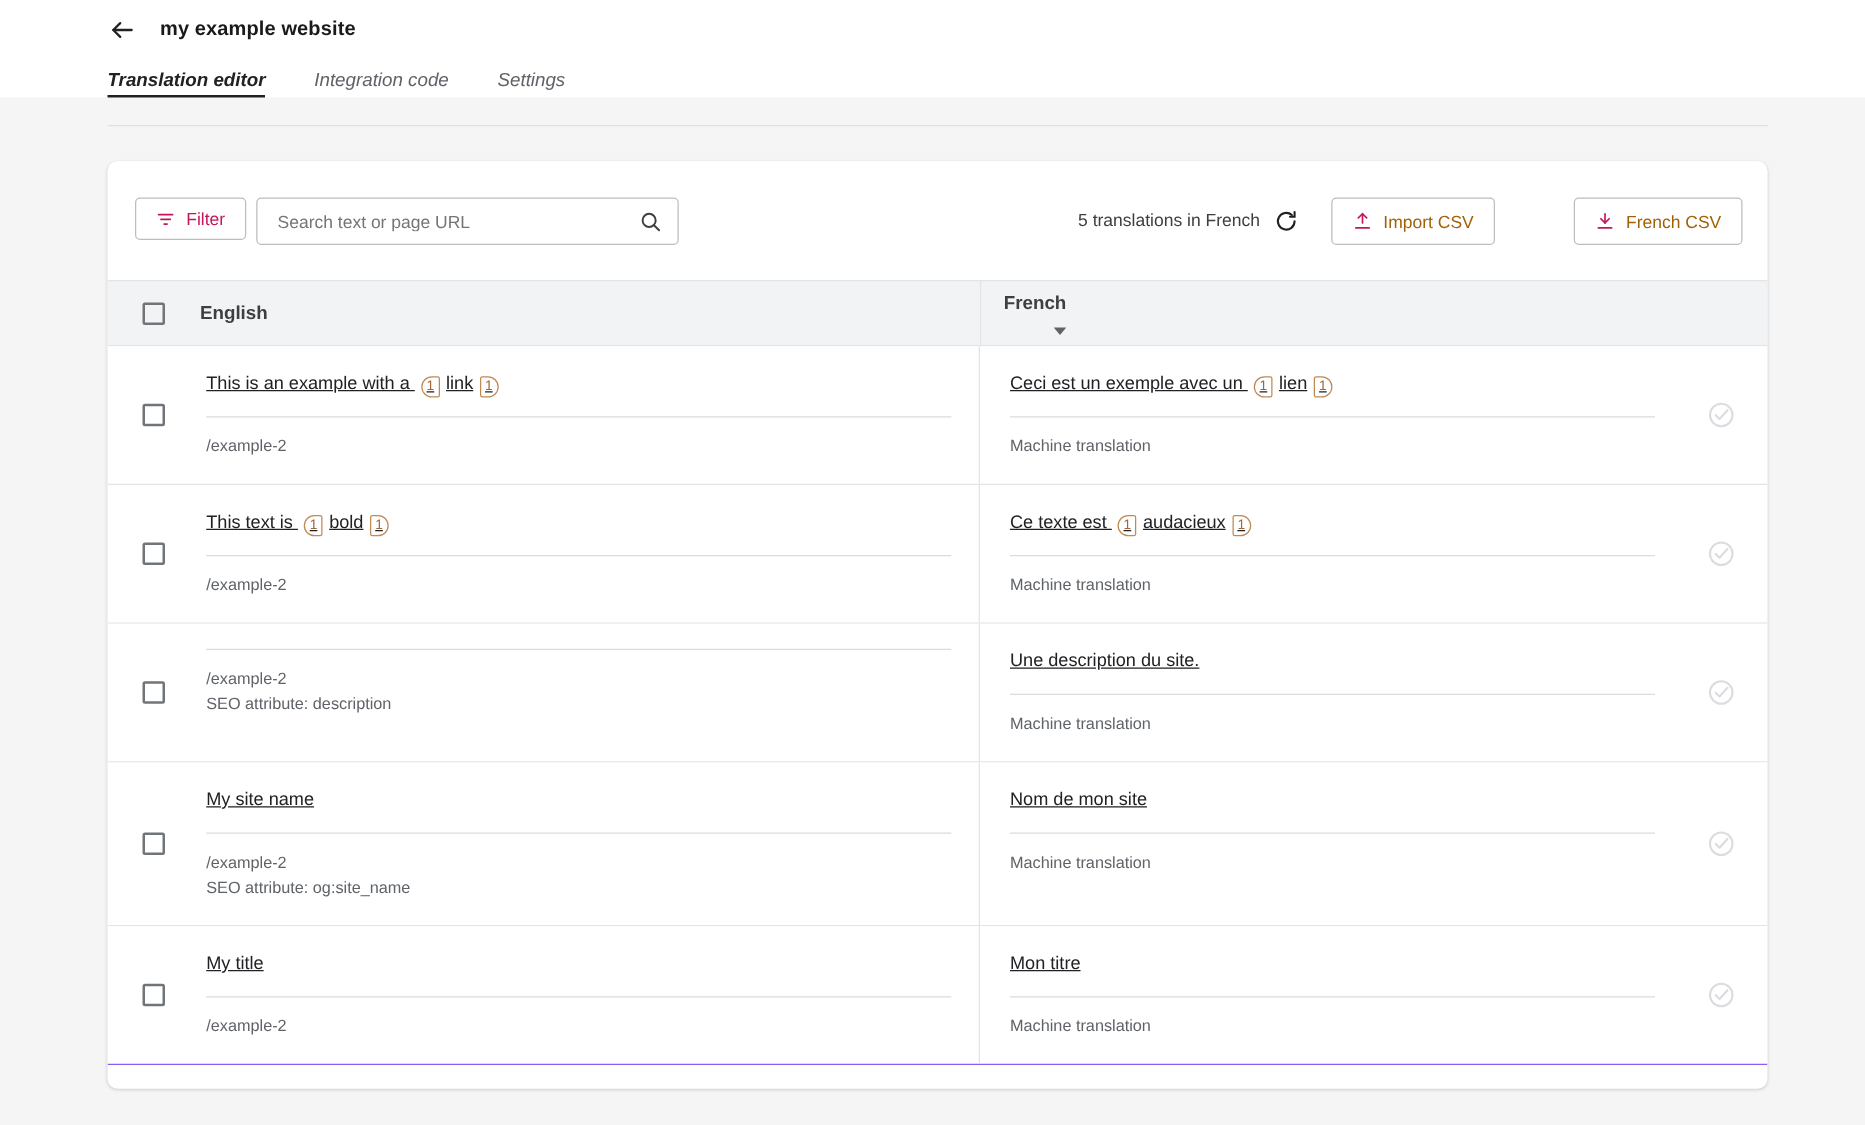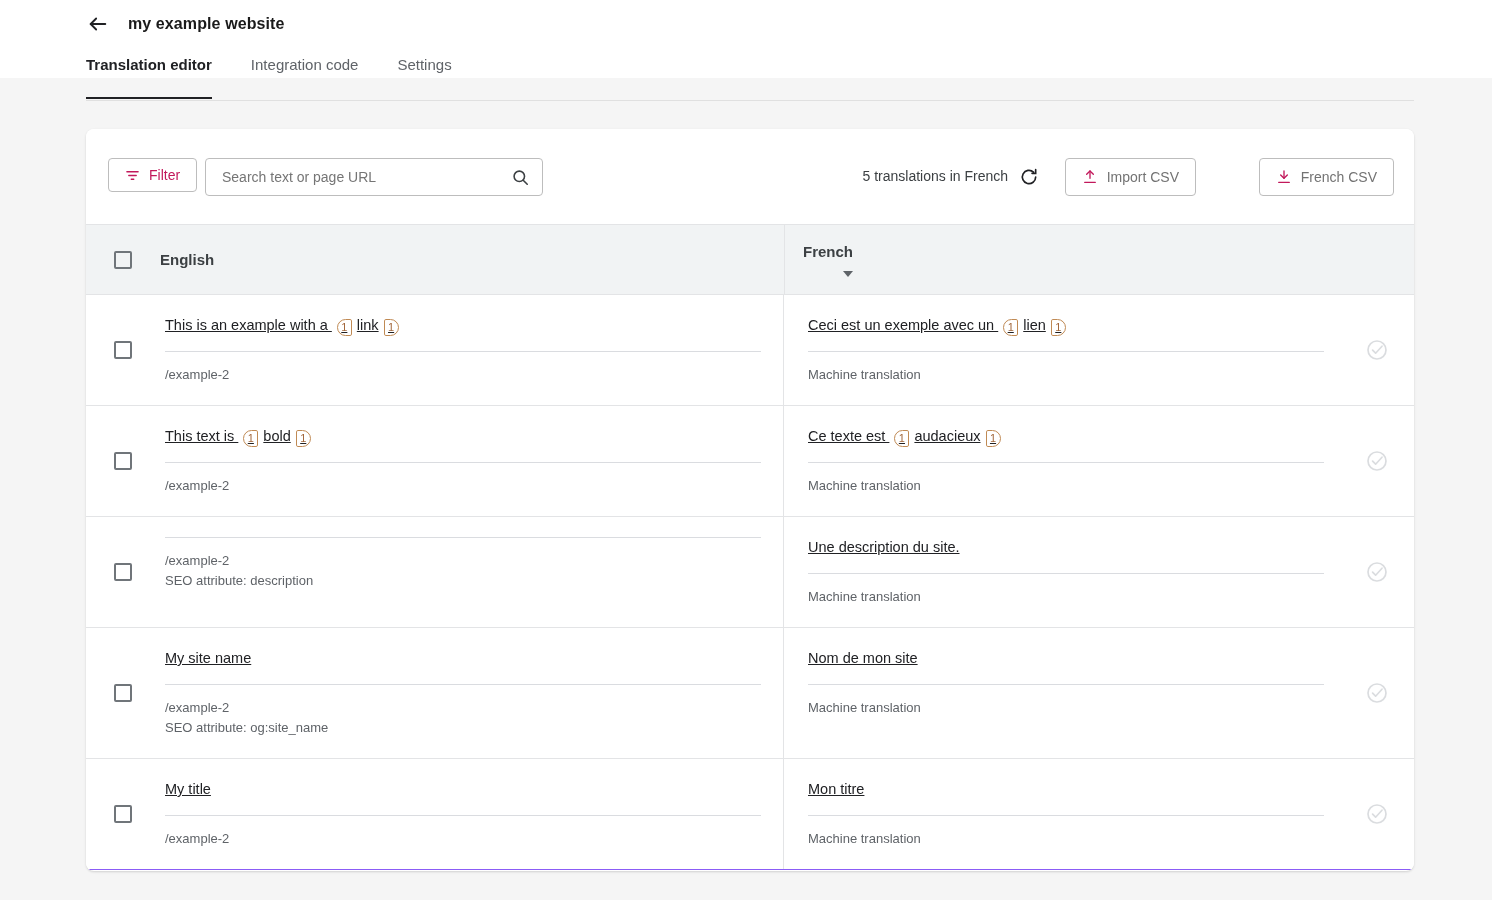--- a/index.html
+++ b/index.html
@@ -39,27 +39,28 @@
     font-weight: bold;
     color: #1a1a1a;
     letter-spacing: .1px;
   }
   .tabs {
     position: absolute;
     left: 86px; top: 52px;
     display: flex; align-items: flex-end; gap: 0;
   }
   .tab {
-    padding: 4px 0 26px 0;
+    padding: 4px 0 5px 0;
     margin-right: 39px;
     font-size: 15px;
     color: #5f6368;
     cursor: pointer;
     position: relative;
     white-space: nowrap;
+    font-style: italic;
   }
   .tab.active {
     color: #202124;
     font-weight: bold;
   }
   .tab.active::after {
     content: "";
     position: absolute;
     left: 0; right: 0; bottom: 0;
     height: 2px;
@@ -139,31 +140,31 @@
   .btn-csv {
     position: absolute;
     top: 29px;
     height: 38px;
     padding: 0 16px;
     display: flex; align-items: center; gap: 9px;
     border: 1px solid #bdbdbd;
     border-radius: 4px;
     background: #fff;
     cursor: pointer;
-    color: #737373;
+    color: #a16207;
     font-size: 14px;
     white-space: nowrap;
   }
   .btn-import { right: 218px; }
   .btn-export { right: 20px; }
 
   
   .thead {
     position: relative;
-    height: 71px;
+    height: 53px;
     background: #f1f3f4;
     border-top: 1px solid #e3e4e6;
     border-bottom: 1px solid #e3e4e6;
     display: flex;
     align-items: center;
   }
   .col-en { width: 698px; position: relative; height: 100%; display:flex; align-items:center;}
   .col-fr { flex: 1; position: relative; height: 100%; display:flex; align-items:center;
             border-left: 1px solid #e3e4e6; }
   .chk {

